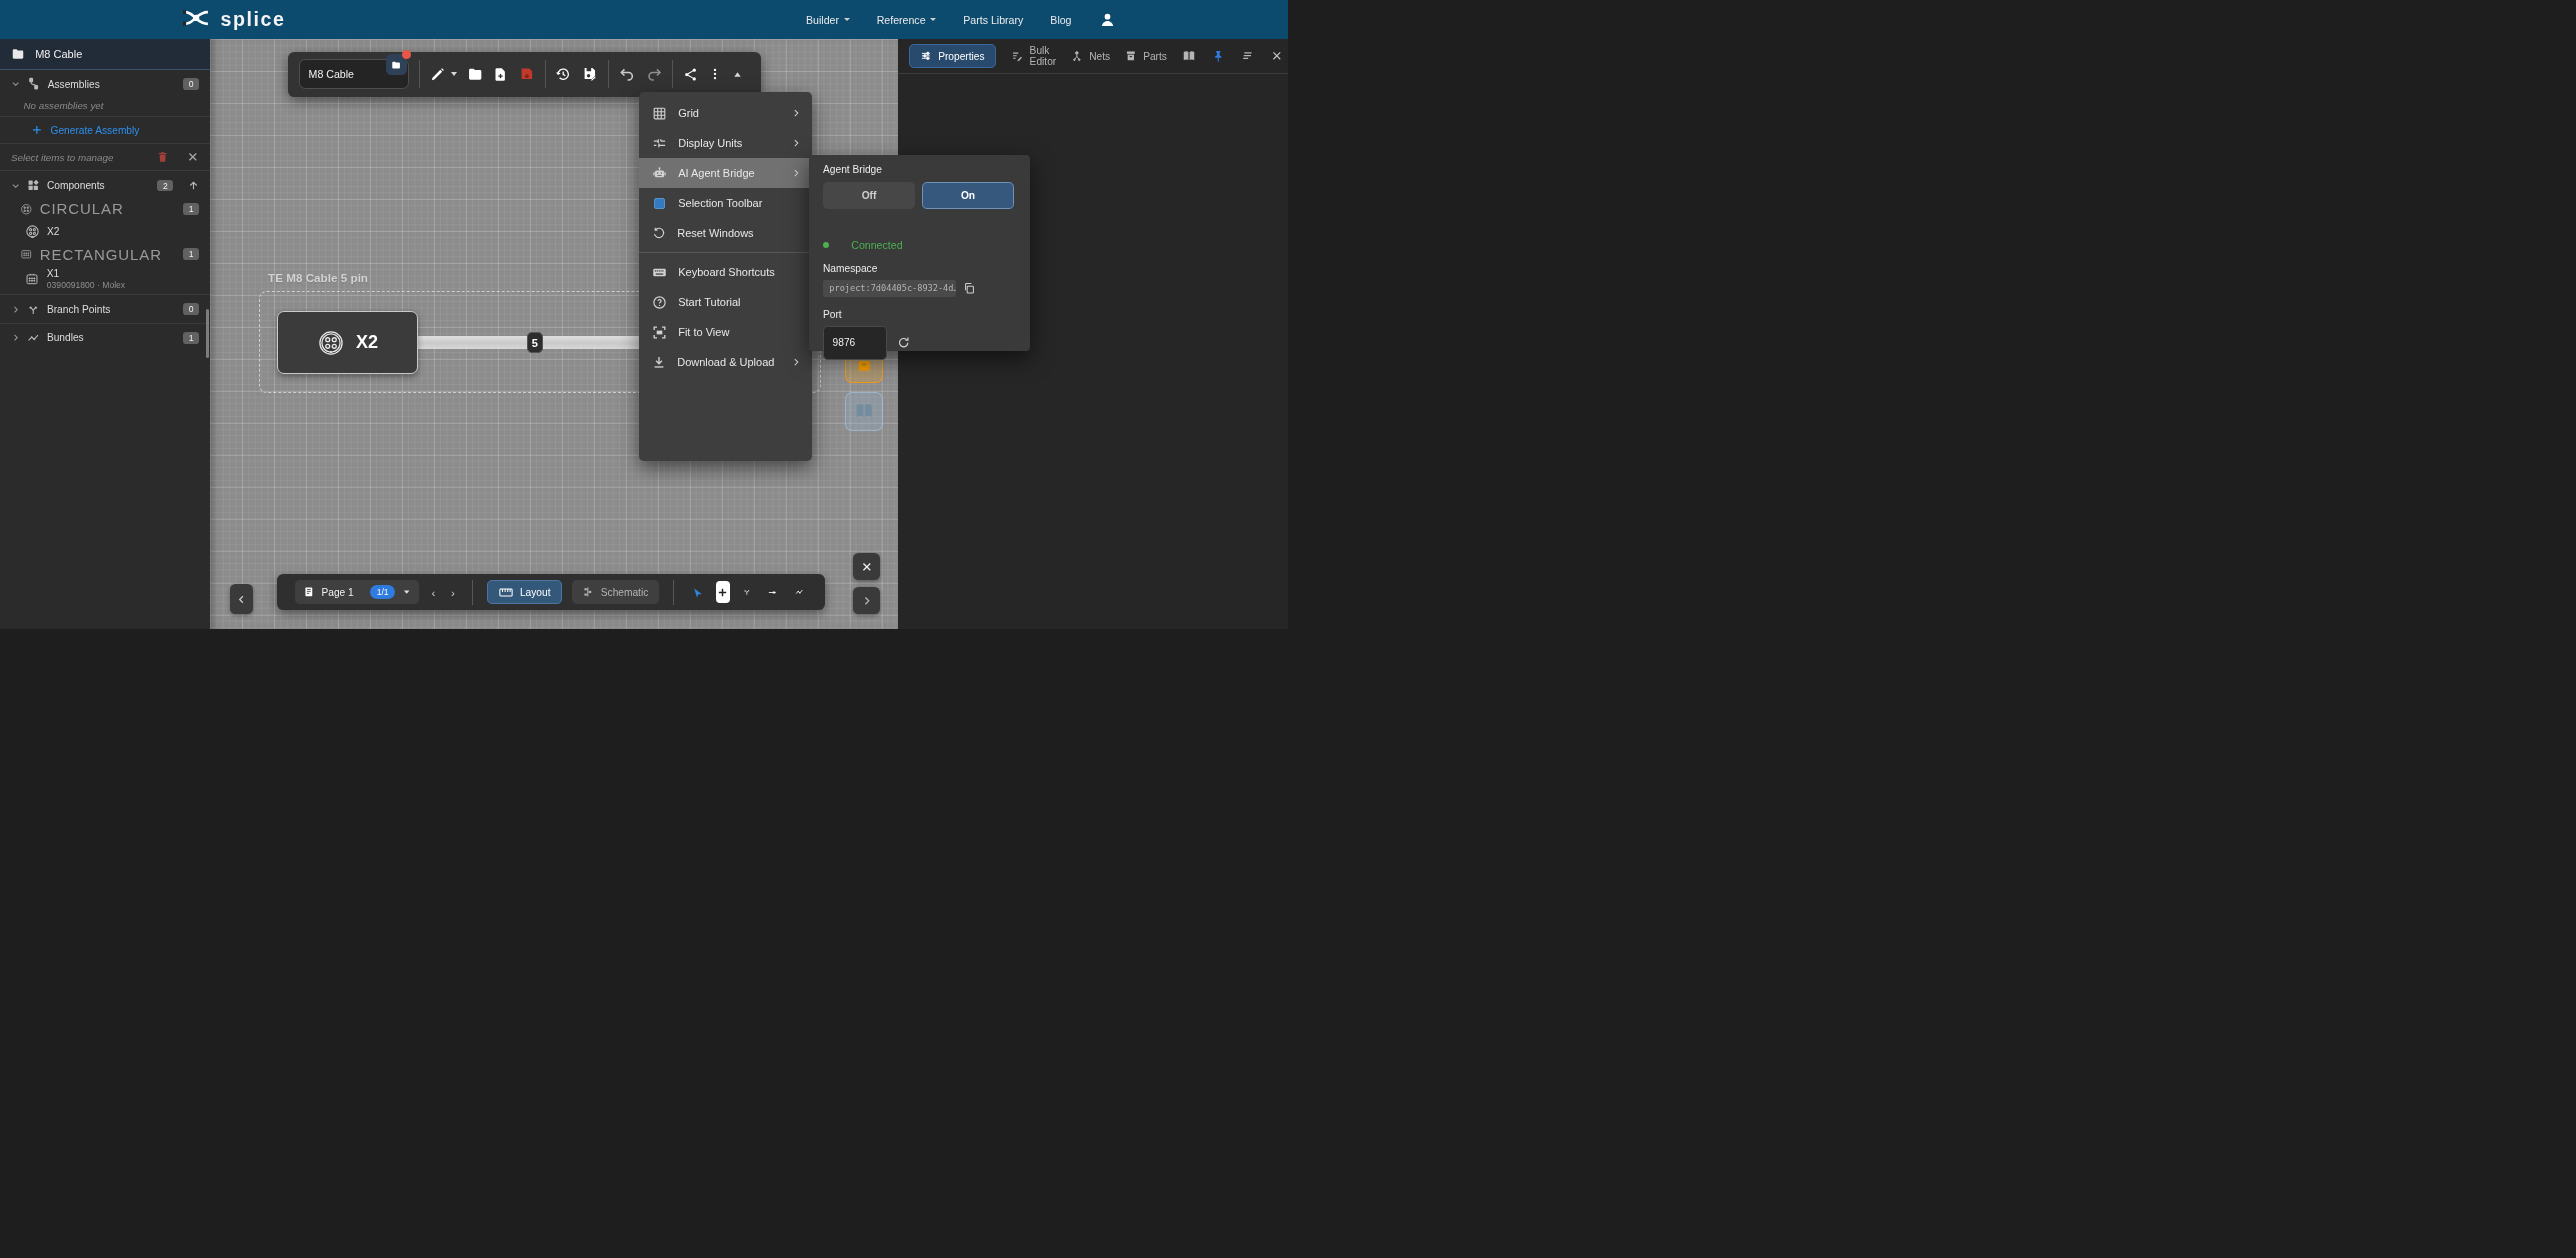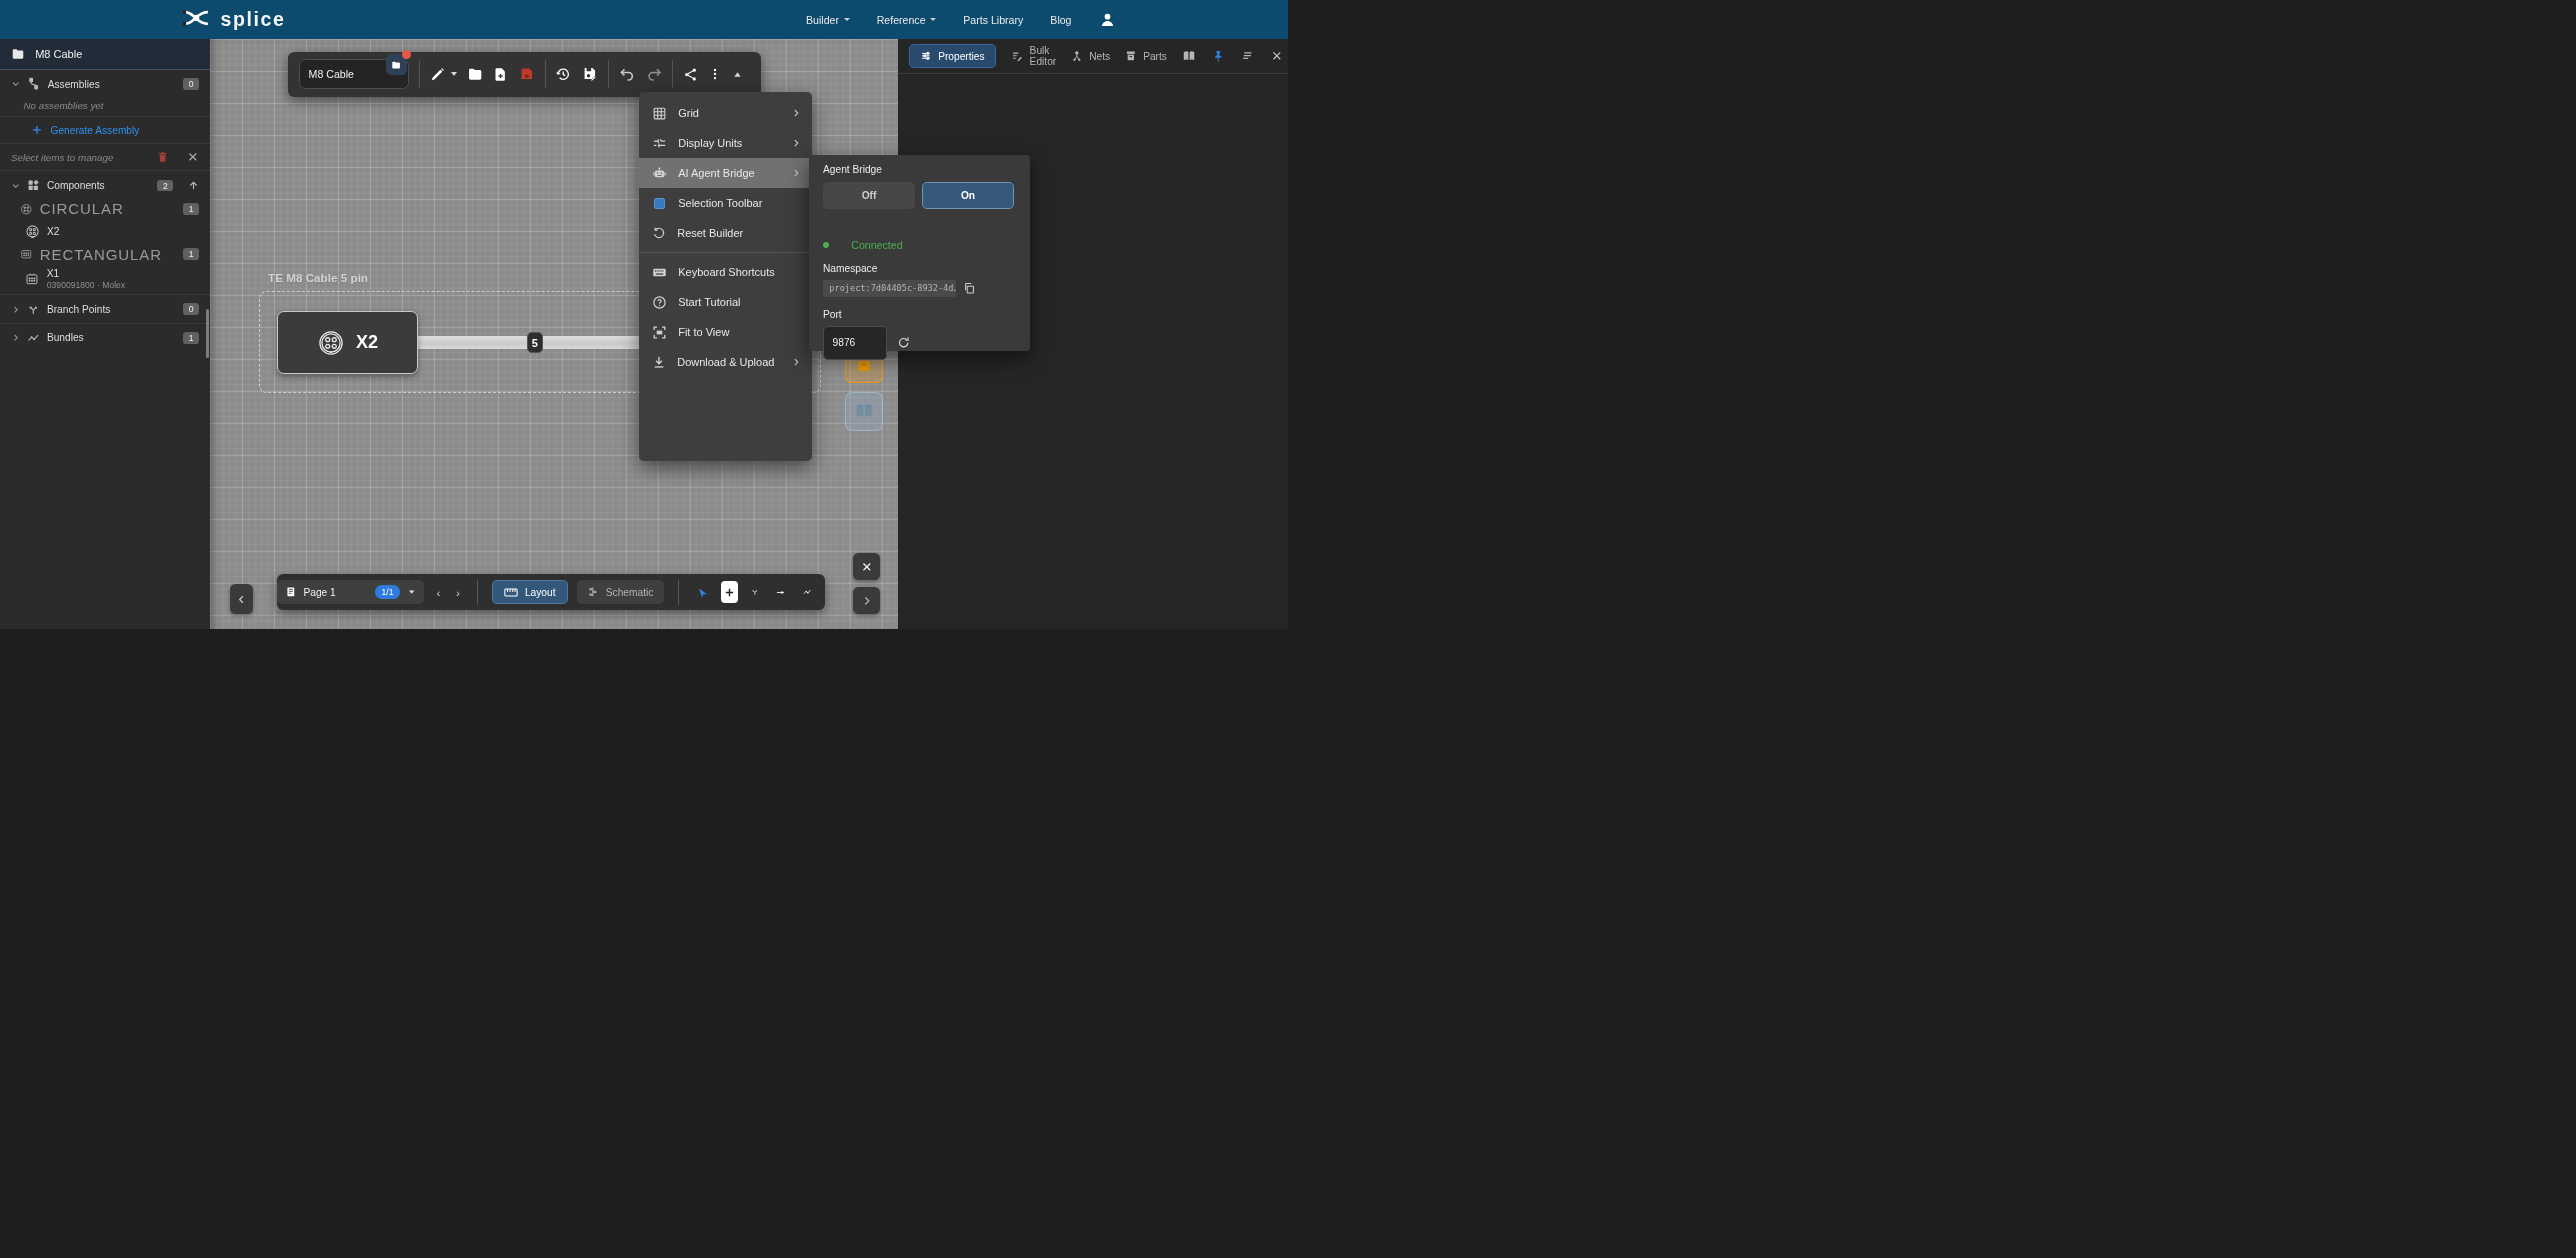--- a/index.html
+++ b/index.html
@@ -88,21 +88,21 @@
   .rp-icons { margin-left:auto; gap:16.4px; }
   #rp-empty { left:0; top:278px; width:390px; flex-direction:column; gap:11px; display:flex; align-items:center; color:#8f8f8f; }
   #rp-empty .empty-text { font-size:10.2px; color:#9a9a9a; }
 
   
   .fl-btn { width:38px; height:40px; border-radius:7px; display:flex; align-items:center; justify-content:center; }
   #fl-parts { left:635px; top:304px; background:rgba(235,160,40,0.28); border:1.6px solid rgba(240,154,26,0.95); }
   #fl-book { left:635px; top:353px; height:39px; background:rgba(150,180,210,0.30); border:1.6px solid rgba(170,200,225,0.55); }
 
   
-  #bottom-toolbar { left:67px; top:535px; width:548px; height:36px; background:#2f2f2f; border-radius:6.3px; box-shadow:0 3.9px 11px rgba(0,0,0,0.4); padding:0 0; gap:9.4px; z-index:20; }
+  #bottom-toolbar { left:67px; top:535px; width:548px; height:36px; background:#2f2f2f; border-radius:6.3px; box-shadow:0 3.9px 11px rgba(0,0,0,0.4); padding:0 18px; gap:9.4px; z-index:20; }
   #page-select { width:147px; height:24px; background:#3f3f3f; border-radius:4.7px; padding:0 7.8px; gap:7px; cursor:pointer; }
   #page-select .pg-label { color:#f2f2f2; font-size:10.2px; }
   #page-count { margin-left:auto; background:#2e7ce0; color:#fff; font-size:8.6px; border-radius:7px; padding:1.6px 6.3px; }
   .bt-chev { color:#cfcfcf; font-size:11.7px; padding:0 3.1px; cursor:pointer; }
   .bt-divider { width:0.8px; height:25px; background:#585858; margin:0 4.7px; }
   #btn-layout { height:24px; background:#34587a; border:0.8px solid #4c77a2; border-radius:4.7px; padding:0 11px; gap:7px; color:#fff; font-size:10.2px; cursor:pointer; }
   #btn-schematic { height:24px; background:#3f3f3f; border-radius:4.7px; padding:0 10.2px; gap:7px; color:#b5b5b5; font-size:10.2px; cursor:pointer; }
   .bt-tool { padding:0 3.9px; cursor:pointer; }
   #plus-box { width:17px; height:22px; background:#fff; border-radius:3.9px; display:flex; align-items:center; justify-content:center; cursor:pointer; }
 
@@ -550,21 +550,21 @@
       <svg class="mi-icon" width="15" height="15" viewBox="0 0 24 24">
           <rect x="4" y="4" width="16" height="16" rx="2.5" fill="#3579c0" stroke="#5e9bd8" stroke-width="1.4"></rect>
         </svg>
       <span>Selection Toolbar</span>
     </div>
     <div class="menu-item flex">
       <svg class="mi-icon" width="14" height="14" viewBox="0 0 24 24" fill="none" stroke="currentColor" stroke-width="2">
           <path d="M5.5 7a8 8 0 1 1-1.3 7"></path>
           <path d="M5.5 3v4h4"></path>
         </svg>
-      <span>Reset Builder</span>
+      <span>Reset Windows</span>
     </div>
     <div class="menu-sep"></div>
     <div class="menu-item flex">
       <svg class="mi-icon" width="15" height="15" viewBox="0 0 24 24" fill="currentColor">
           <rect x="2" y="6" width="20" height="12" rx="2"></rect>
           <g fill="#3e3e3e">
             <rect x="4.5" y="8.5" width="2" height="2"></rect>
             <rect x="7.5" y="8.5" width="2" height="2"></rect>
             <rect x="10.5" y="8.5" width="2" height="2"></rect>
             <rect x="13.5" y="8.5" width="2" height="2"></rect>

